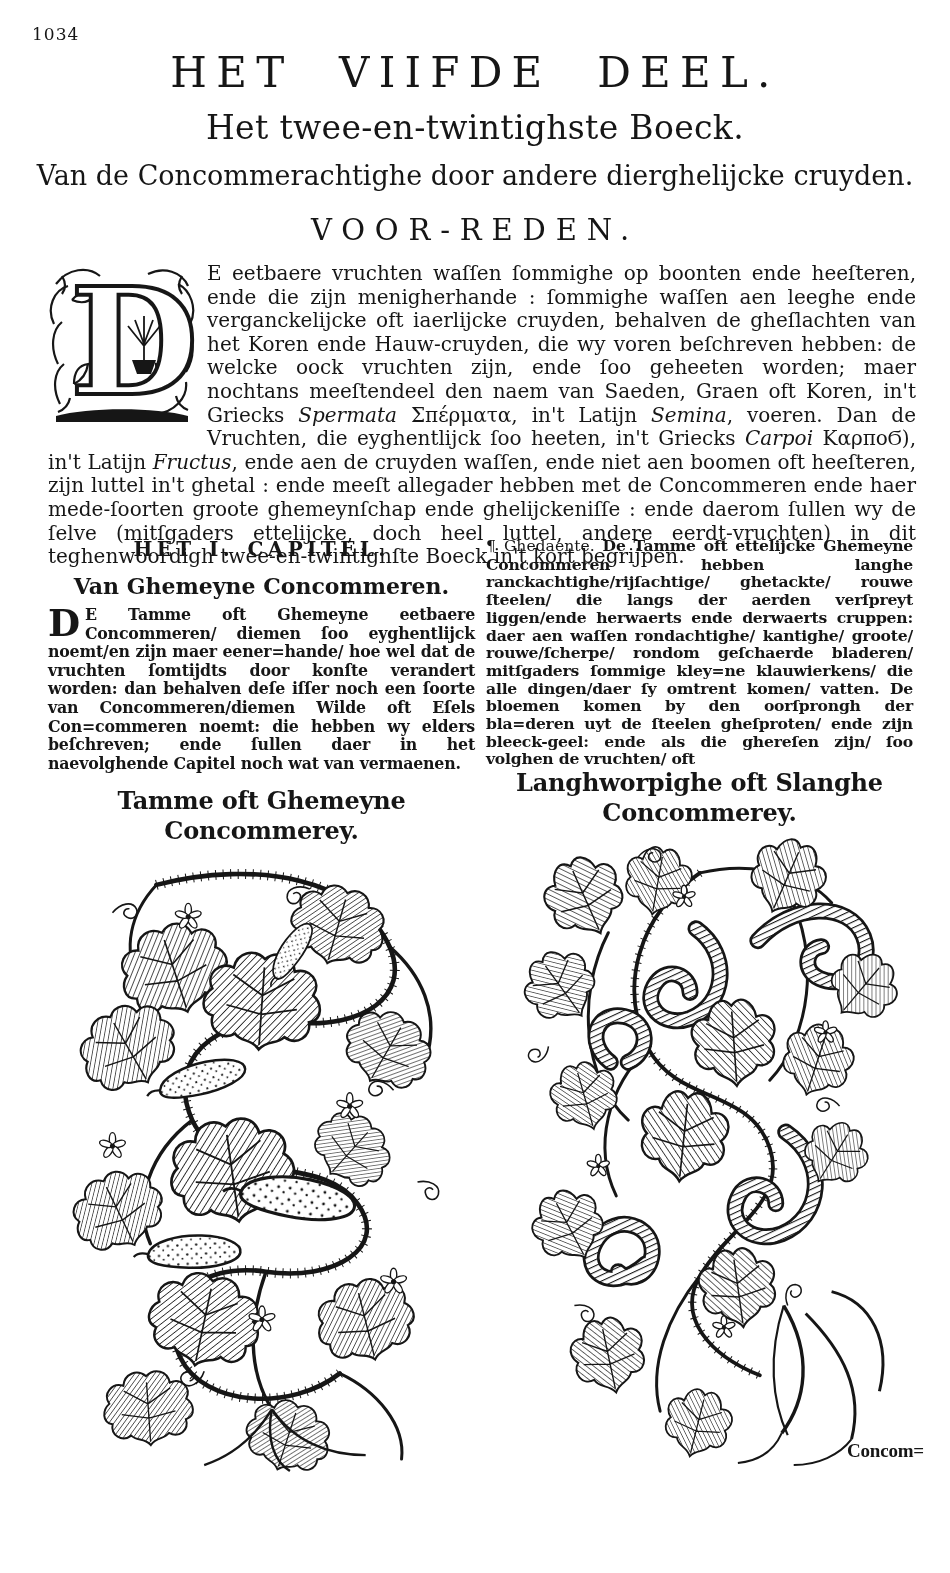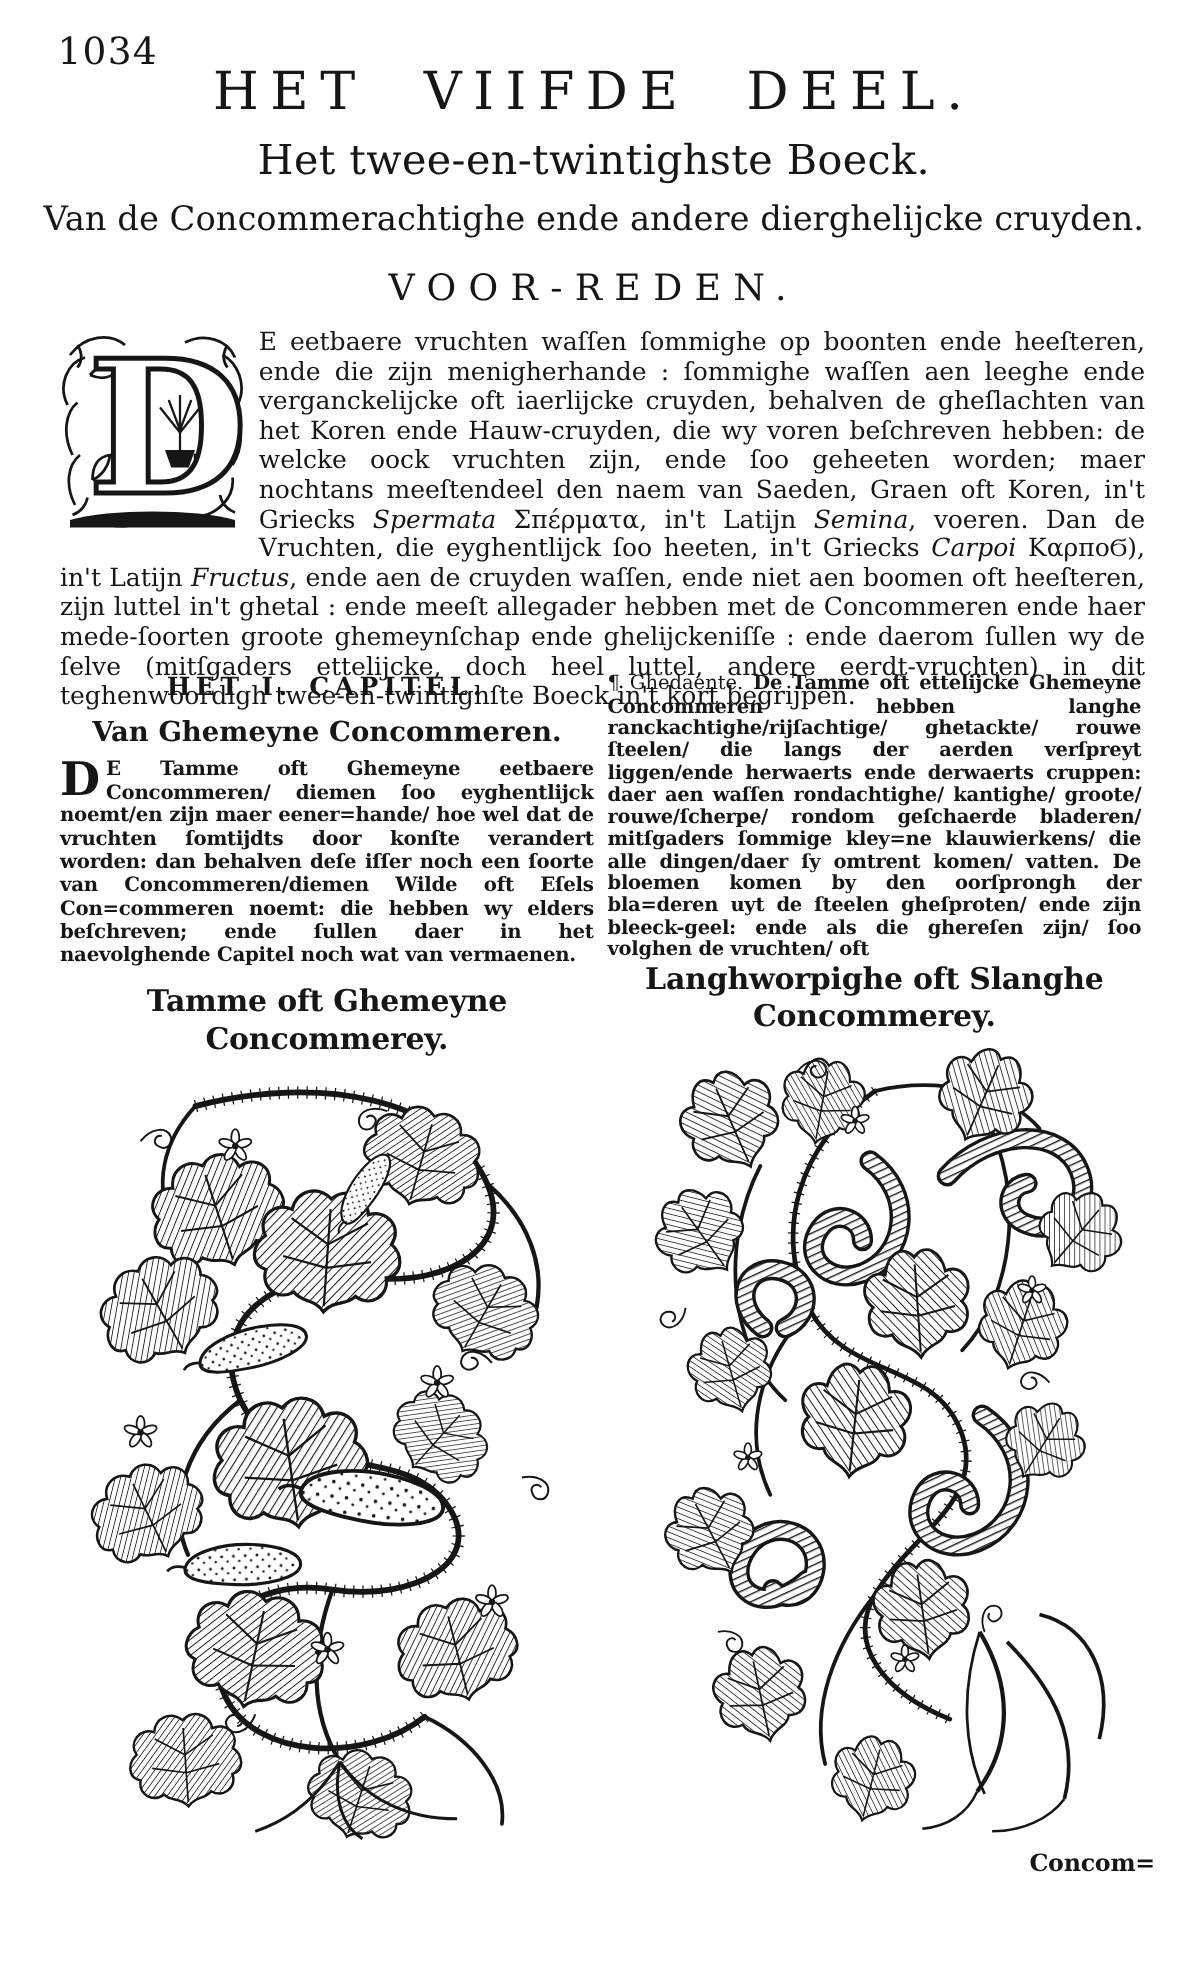--- a/index.html
+++ b/index.html
@@ -2,21 +2,21 @@
 <html><head>
 <meta charset="utf-8">
 <style>
   html,body{margin:0;padding:0;}
   body{
     width:950px;height:1573px;position:relative;
     background:#ffffff;color:#161616;
     font-family:"DejaVu Serif","Liberation Serif",serif;
     overflow:hidden;
   }
-  .pagenum{position:absolute;left:46px;top:24px;font-size:30px;letter-spacing:1px;}
+  .pagenum{position:absolute;left:32px;top:24px;font-size:17px;letter-spacing:1px;}
   .hdr{position:absolute;left:0;width:950px;text-align:center;white-space:nowrap;}
   .part-title{top:48px;font-size:42px;letter-spacing:0.22em;word-spacing:0.55em;}
   .book-title{top:108px;font-size:33px;letter-spacing:0.01em;}
   .subtitle{top:160px;font-size:27px;}
   .voorreden{top:213px;font-size:29px;letter-spacing:0.34em;word-spacing:0.1em;}
   .preface{
     position:absolute;left:48px;top:262px;width:868px;
     font-size:20px;line-height:23.6px;text-align:justify;margin:0;
   }
   .initial-wrap{float:left;width:148px;height:162px;margin:2px 11px 2px 0;}
@@ -28,30 +28,30 @@
   .cap-label{text-align:center;font-size:16px;margin:0 0 7px 0;}
   .bl{font-weight:bold;letter-spacing:-0.2px;}
   .body-left{font-size:15.8px;line-height:18.6px;text-align:justify;margin:0;}
   .body-right{font-size:15.6px;line-height:17.7px;text-align:justify;margin:0;}
   .dropcap{float:left;font-size:37px;line-height:33px;font-weight:bold;margin:1px 5px 0 0;}
   .roman{font-weight:normal;letter-spacing:0;}
   .fig-caption{ text-align:center;font-weight:bold;font-size:24px;line-height:1.25;}
   .fig-caption.left{margin-top:13px;}
   .fig-caption.right{}
   .woodcut{display:block;margin:9px auto 0 auto;}
-  .catchword{position:absolute;right:26px;top:1480px;font-size:19px;font-weight:bold;}
+  .catchword{position:absolute;right:26px;top:1440px;font-size:19px;font-weight:bold;font-family:Liberation Serif, serif;}
 </style>
 </head>
 <body>
 
 <div class="pagenum">1034</div>
 
 <div class="hdr part-title">HET VIIFDE DEEL.</div>
 <div class="hdr book-title">Het twee-en-twintighste Boeck.</div>
-<div class="hdr subtitle">Van de Concommerachtighe ende andere dierghelijcke cruyden.</div>
+<div class="hdr subtitle">Van de Concommerachtighe door andere dierghelijcke cruyden.</div>
 <div class="hdr voorreden">VOOR-REDEN.</div>
 
 <p class="preface">
   <span class="initial-wrap">
     <svg width="148" height="162" viewBox="0 0 148 162">
       <g stroke="#161616" fill="none" stroke-width="2.2">
         <path d="M8,20 C20,4 40,2 52,12 M6,60 C-2,44 6,26 20,22 M10,100 C2,84 4,66 14,58 M12,140 C4,124 6,108 16,100 M30,152 C44,160 64,158 74,148"></path>
         <path d="M100,10 C116,2 134,8 140,22 M142,60 C150,44 142,26 130,20 M138,108 C148,92 146,72 136,62 M108,150 C126,148 140,134 138,118"></path>
         <path d="M24,36 q10,-12 22,-4 q-8,10 -22,4 M122,40 q-10,-14 -24,-6 q8,12 24,6 M26,120 q12,-6 14,-20 q-14,2 -14,20 M120,122 q-12,-8 -12,-22 q14,4 12,22"></path>
         <path d="M14,12 q6,10 0,18 M134,12 q-6,10 0,18 M10,148 q10,-4 12,-14 M140,146 q-10,-4 -12,-14"></path>

